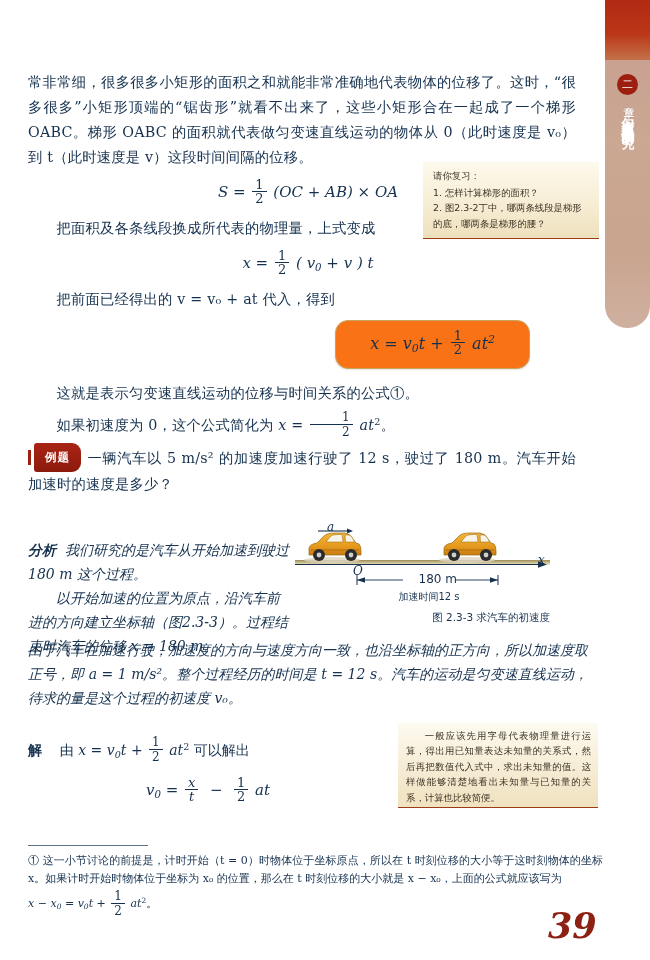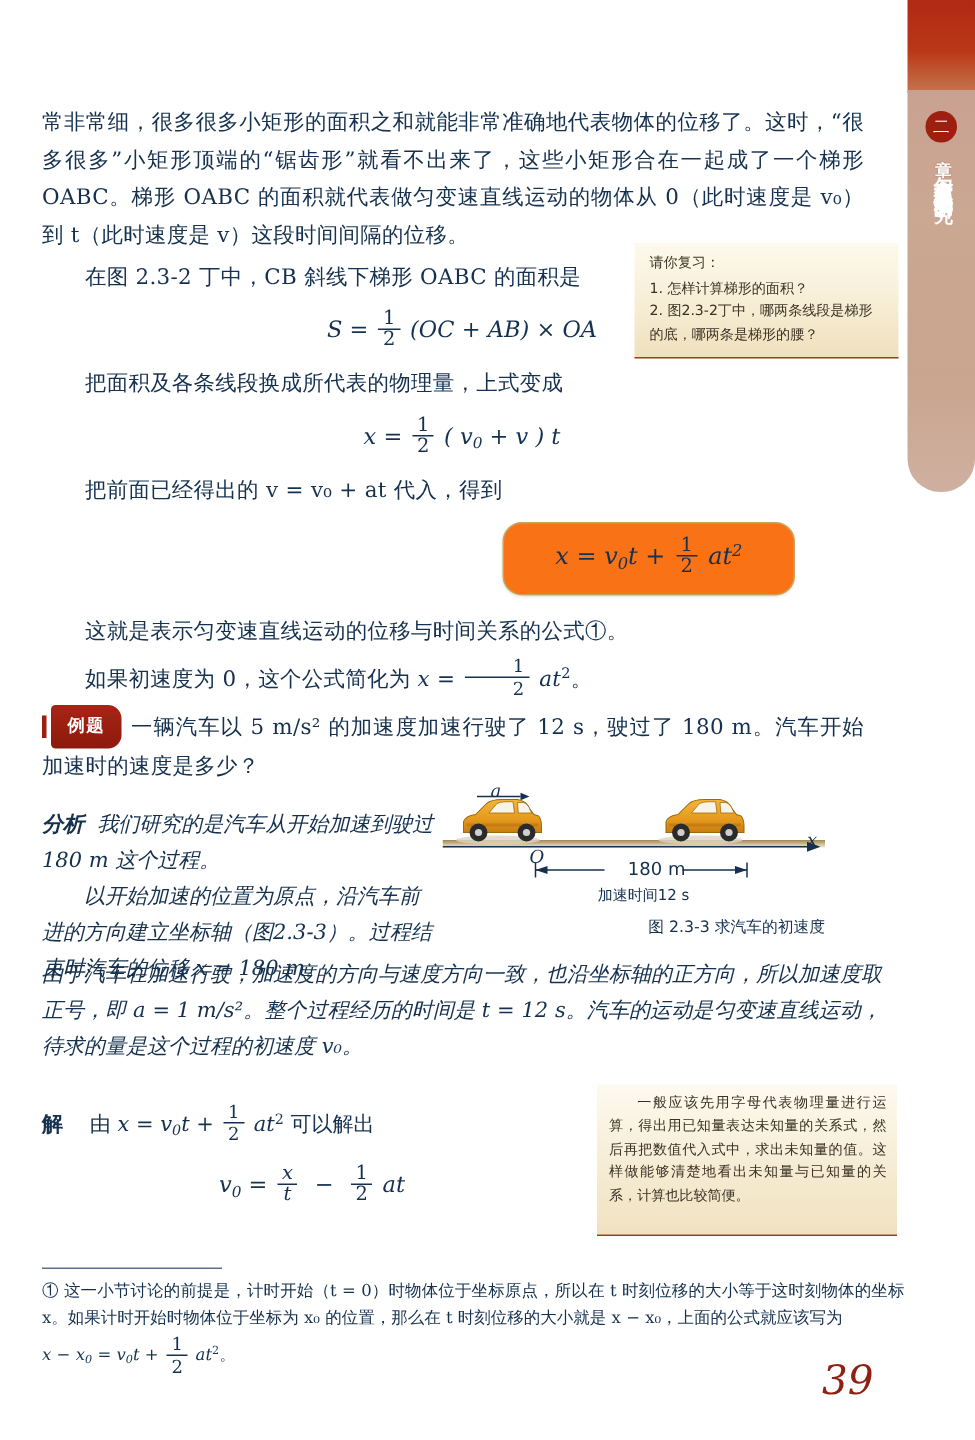--- a/index.html
+++ b/index.html
@@ -130,21 +130,21 @@
   #review-box .q { text-indent: 0; margin: 0; }
   #review-box .t { margin: 0 0 1px 0; }
 
   
   #tip-box {
     position: absolute;
     left: 398px; top: 723px;
     width: 200px;
     background: linear-gradient(to bottom,#fdfaf0 0%, #f6ecd4 55%, #f0e2c0 100%);
     border-bottom: 1.6px solid #9c3b14;
-    padding: 5px 7px 18px 8px;
+    padding: 5px 7px 2px 8px;
     box-sizing: border-box;
     font-family: "DejaVu Sans", "Liberation Sans", sans-serif;
     font-size: 9.4px;
     line-height: 15.4px;
     color: #3b3224;
     text-align: justify;
     text-indent: 2em;
   }
 
   
@@ -213,23 +213,23 @@
     left: 28px; top: 845px;
     width: 575px;
   }
   #footnote-rule { width: 120px; height: 1.4px; background: #5a7086; margin-bottom: 6px;}
   #footnote p { margin: 0; font-size: 11px; line-height: 18px; text-align: justify; }
 
   
   #page-number {
     position: absolute;
     left: 548px; top: 905px;
-    font-size: 27px;
+    font-size: 35px;
     font-style: italic;
-    font-weight: normal;
+    font-weight: bold;
     color: #8c2114;
     font-family: "DejaVu Serif","Liberation Serif",serif;
   }
 </style>
 </head>
 <body>
 
 <div id="chapter-rail">
   <div id="rail-red"></div>
   <div id="rail-body">
@@ -237,21 +237,20 @@
     <span id="rail-chap-no">二</span>
     <span class="rail-txt">章</span>
     <span id="rail-title">匀变速直线运动的研究</span>
   </div>
 </div>
 
 <div id="content">
 
   <p class="body">常非常细，很多很多小矩形的面积之和就能非常准确地代表物体的位移了。这时，“很多很多”小矩形顶端的“锯齿形”就看不出来了，这些小矩形合在一起成了一个梯形 OABC。梯形 OABC 的面积就代表做匀变速直线运动的物体从 0（此时速度是 v₀）到 t（此时速度是 v）这段时间间隔的位移。</p>
 
-  <p class="body indent">在图 2.3-2 丁中，CB 斜线下梯形 OABC 的面积是</p>
 
   <div class="formula-row">
     <span class="it">S</span> = <span class="frac"><span class="num">1</span><span class="den">2</span></span>
     (<span class="it">OC</span> + <span class="it">AB</span>) × <span class="it">OA</span>
   </div>
 
   <p class="body indent">把面积及各条线段换成所代表的物理量，上式变成</p>
 
   <div class="formula-row">
     <span class="it">x</span> = <span class="frac"><span class="num">1</span><span class="den">2</span></span>

